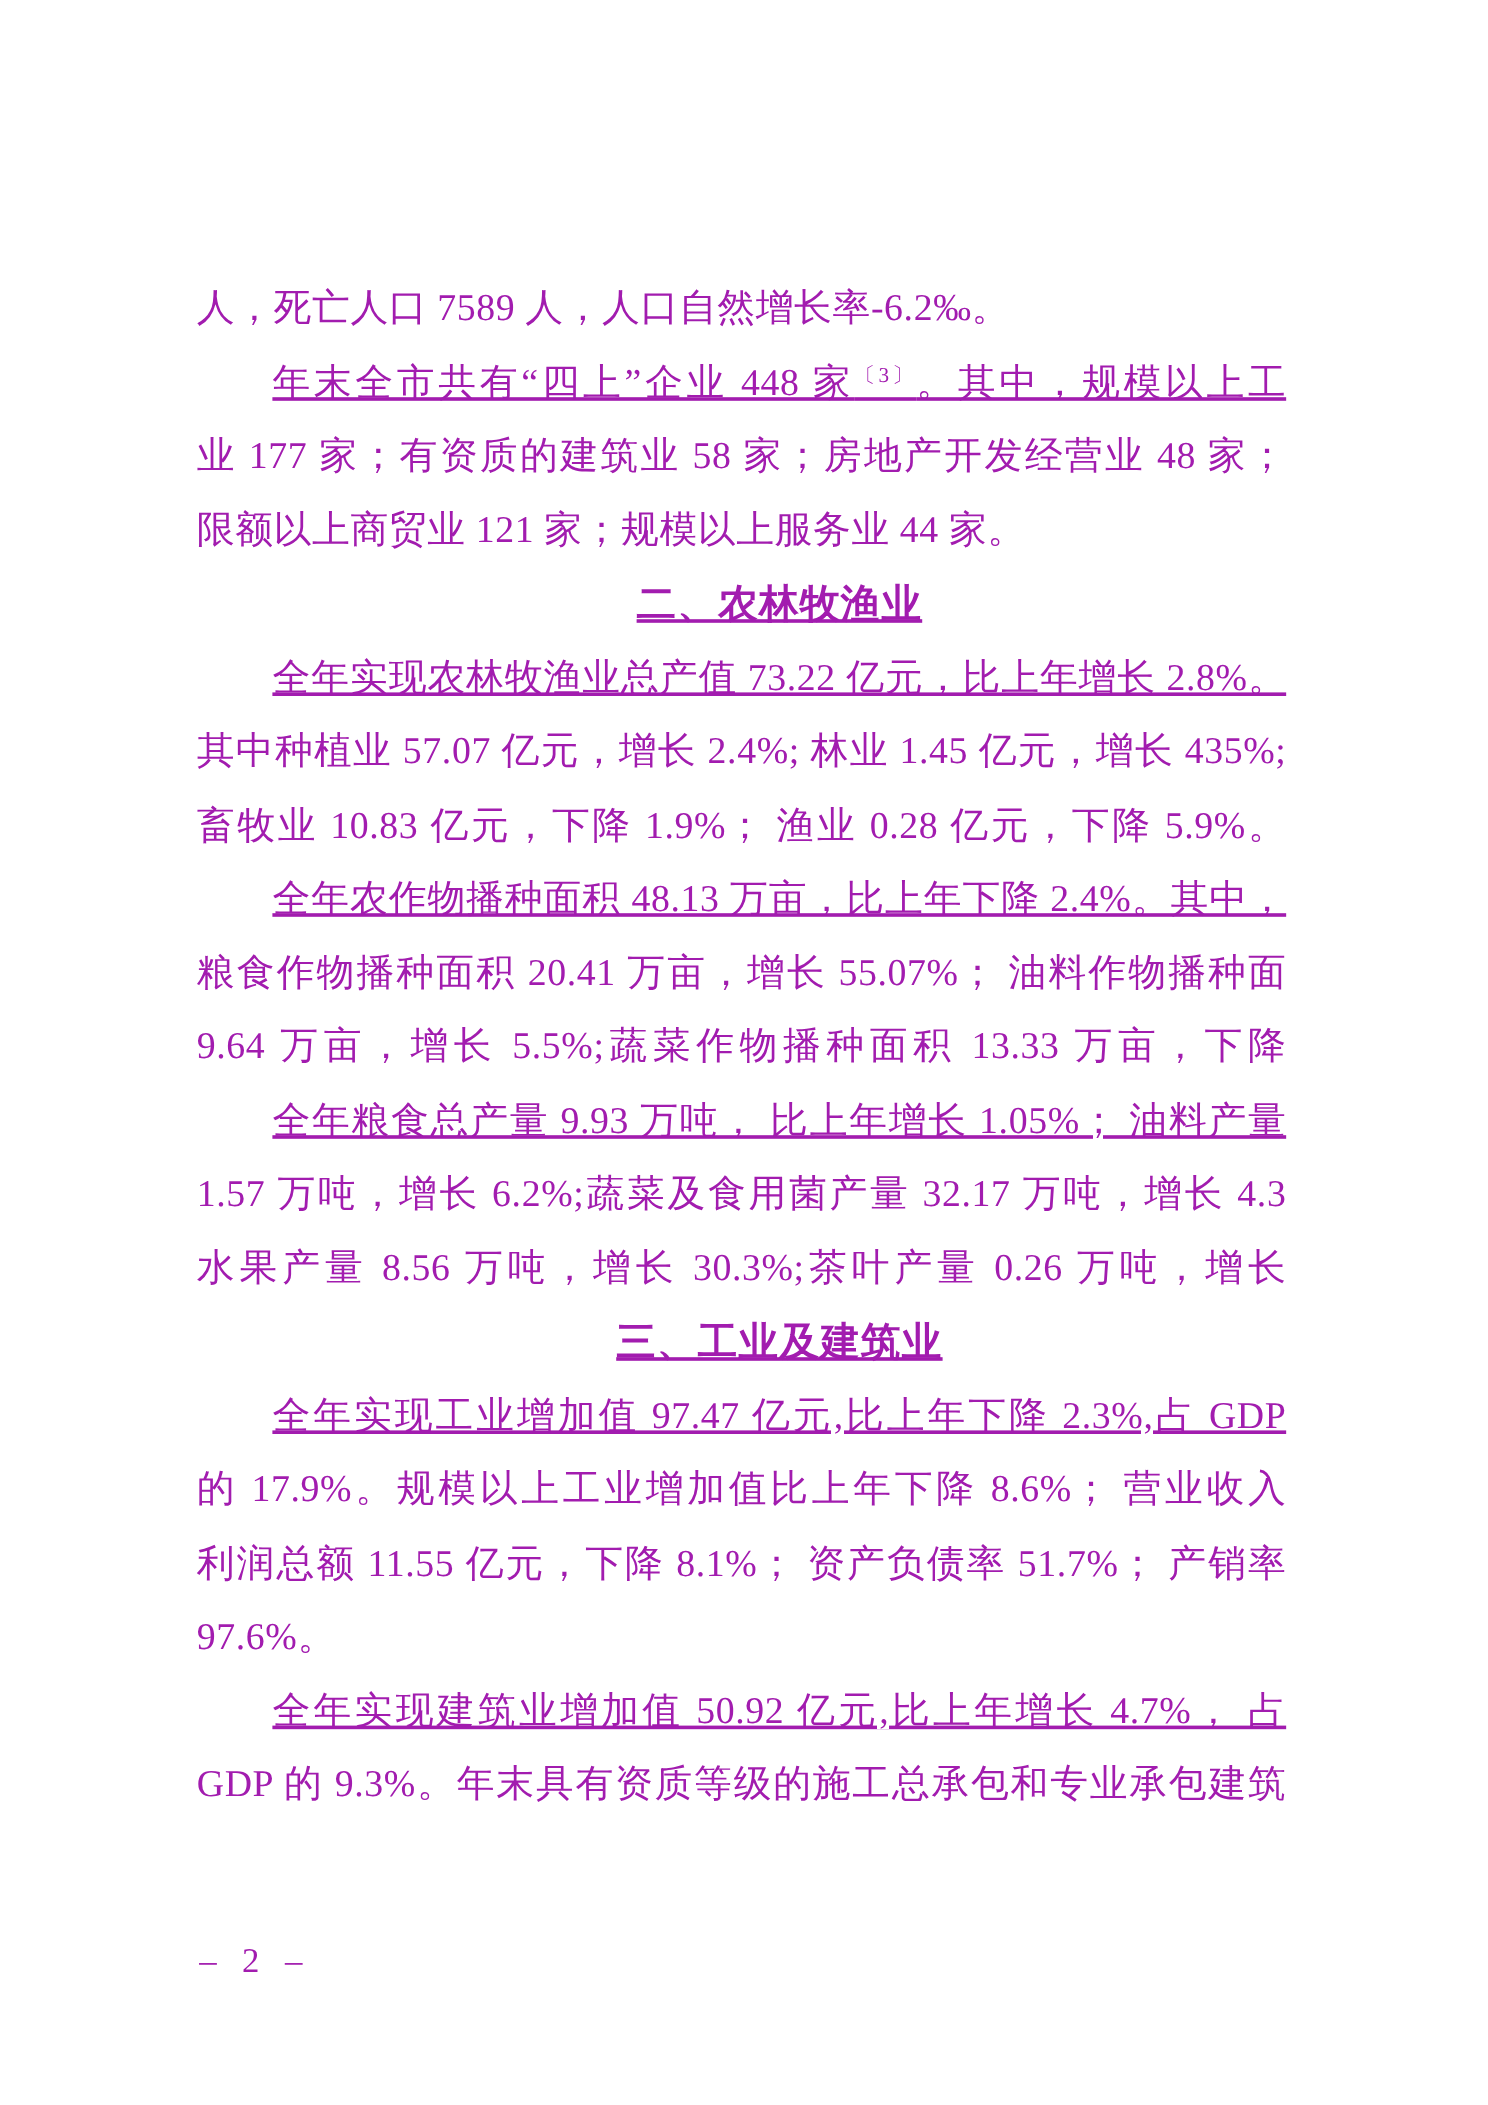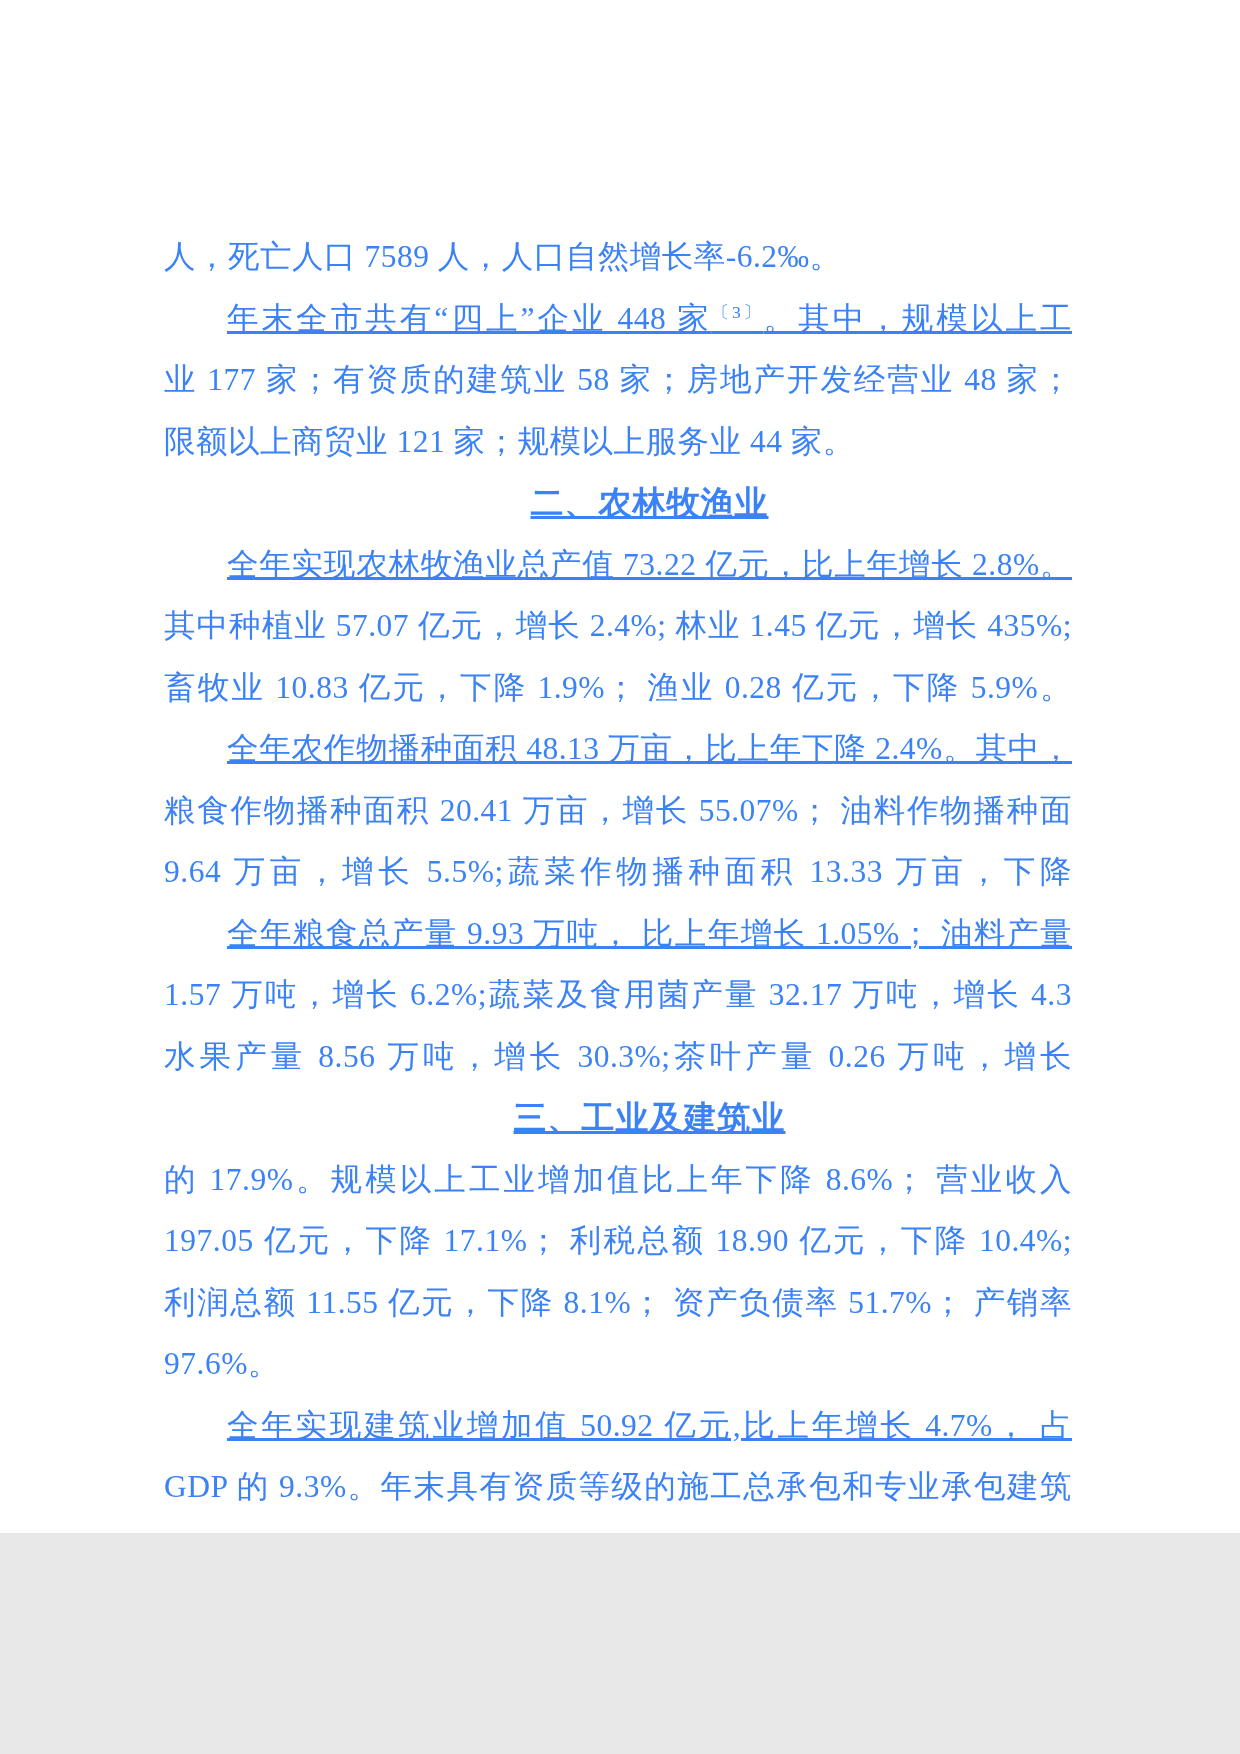--- a/index.html
+++ b/index.html
@@ -1,20 +1,20 @@
 <!DOCTYPE html>
 <html><head>
 <meta charset="utf-8">
 <style>
   html,body{margin:0;padding:0;background:#e8e8e8;}
   .page{
     position:relative;
-    width:1240px;height:1533px;
+    width:1240px;height:1754px;
     background:#ffffff;
-    color:#3b82f6;
+    color:#a21caf;
     font-family:"Liberation Serif","DejaVu Serif",serif;
     overflow:hidden;
   }
   .text-block{
     position:absolute;
     left:164px;top:226px;
     width:908px;
   }
   .line{
     height:61.5px;
@@ -64,21 +64,21 @@
       <div class="line fill indent">全年实现农林牧渔业总产值 73.22 亿元，比上年增长 2.8%。</div>
       <div class="line fill">其中种植业 57.07 亿元，增长 2.4%; 林业 1.45 亿元，增长 435%;</div>
       <div class="line fill">畜牧业 10.83 亿元，下降 1.9%； 渔业 0.28 亿元，下降 5.9%。</div>
       <div class="line fill indent">全年农作物播种面积 48.13 万亩，比上年下降 2.4%。其中，</div>
       <div class="line fill">粮食作物播种面积 20.41 万亩，增长 55.07%； 油料作物播种面积</div>
       <div class="line fill">9.64 万亩，增长 5.5%;蔬菜作物播种面积 13.33 万亩，下降 0.07%。</div>
       <div class="line fill indent">全年粮食总产量 9.93 万吨， 比上年增长 1.05%； 油料产量</div>
       <div class="line fill">1.57 万吨，增长 6.2%;蔬菜及食用菌产量 32.17 万吨，增长 4.3 %;</div>
       <div class="line fill">水果产量 8.56 万吨，增长 30.3%;茶叶产量 0.26 万吨，增长 9.95%。</div>
       <div class="line heading indent">三、工业及建筑业</div>
+      <div class="line fill indent">全年实现工业增加值 97.47 亿元,比上年下降 2.3%,占 GDP</div>
       <div class="line fill">的 17.9%。规模以上工业增加值比上年下降 8.6%； 营业收入</div>
-      <div class="line fill">197.05 亿元，下降 17.1%； 利税总额 18.90 亿元，下降 10.4%;</div>
       <div class="line fill">利润总额 11.55 亿元，下降 8.1%； 资产负债率 51.7%； 产销率</div>
       <div class="line">97.6%。</div>
       <div class="line fill indent">全年实现建筑业增加值 50.92 亿元,比上年增长 4.7%， 占</div>
       <div class="line fill">GDP 的 9.3%。年末具有资质等级的施工总承包和专业承包建筑</div>
     </div>
   <div class="footer">– 2 –</div>
 </div>
 
 </body></html>

